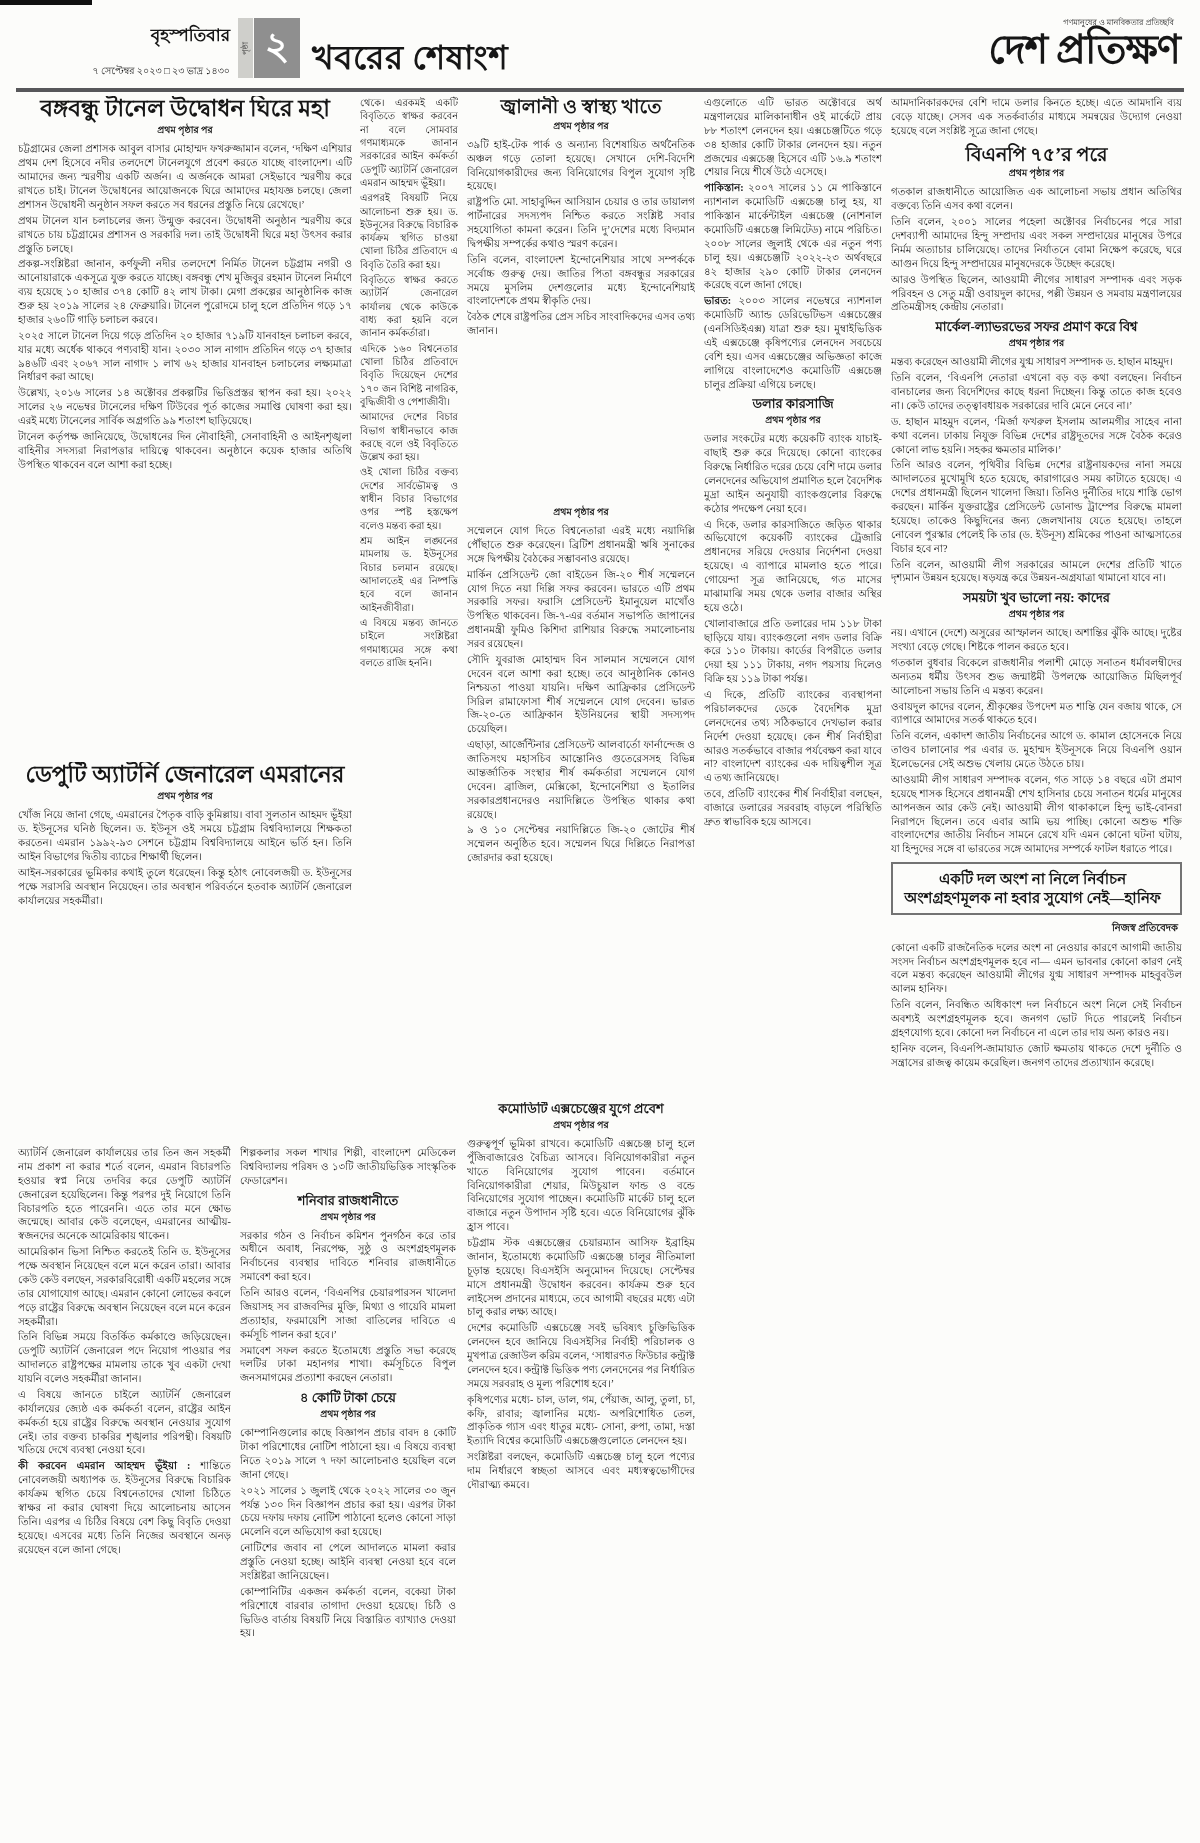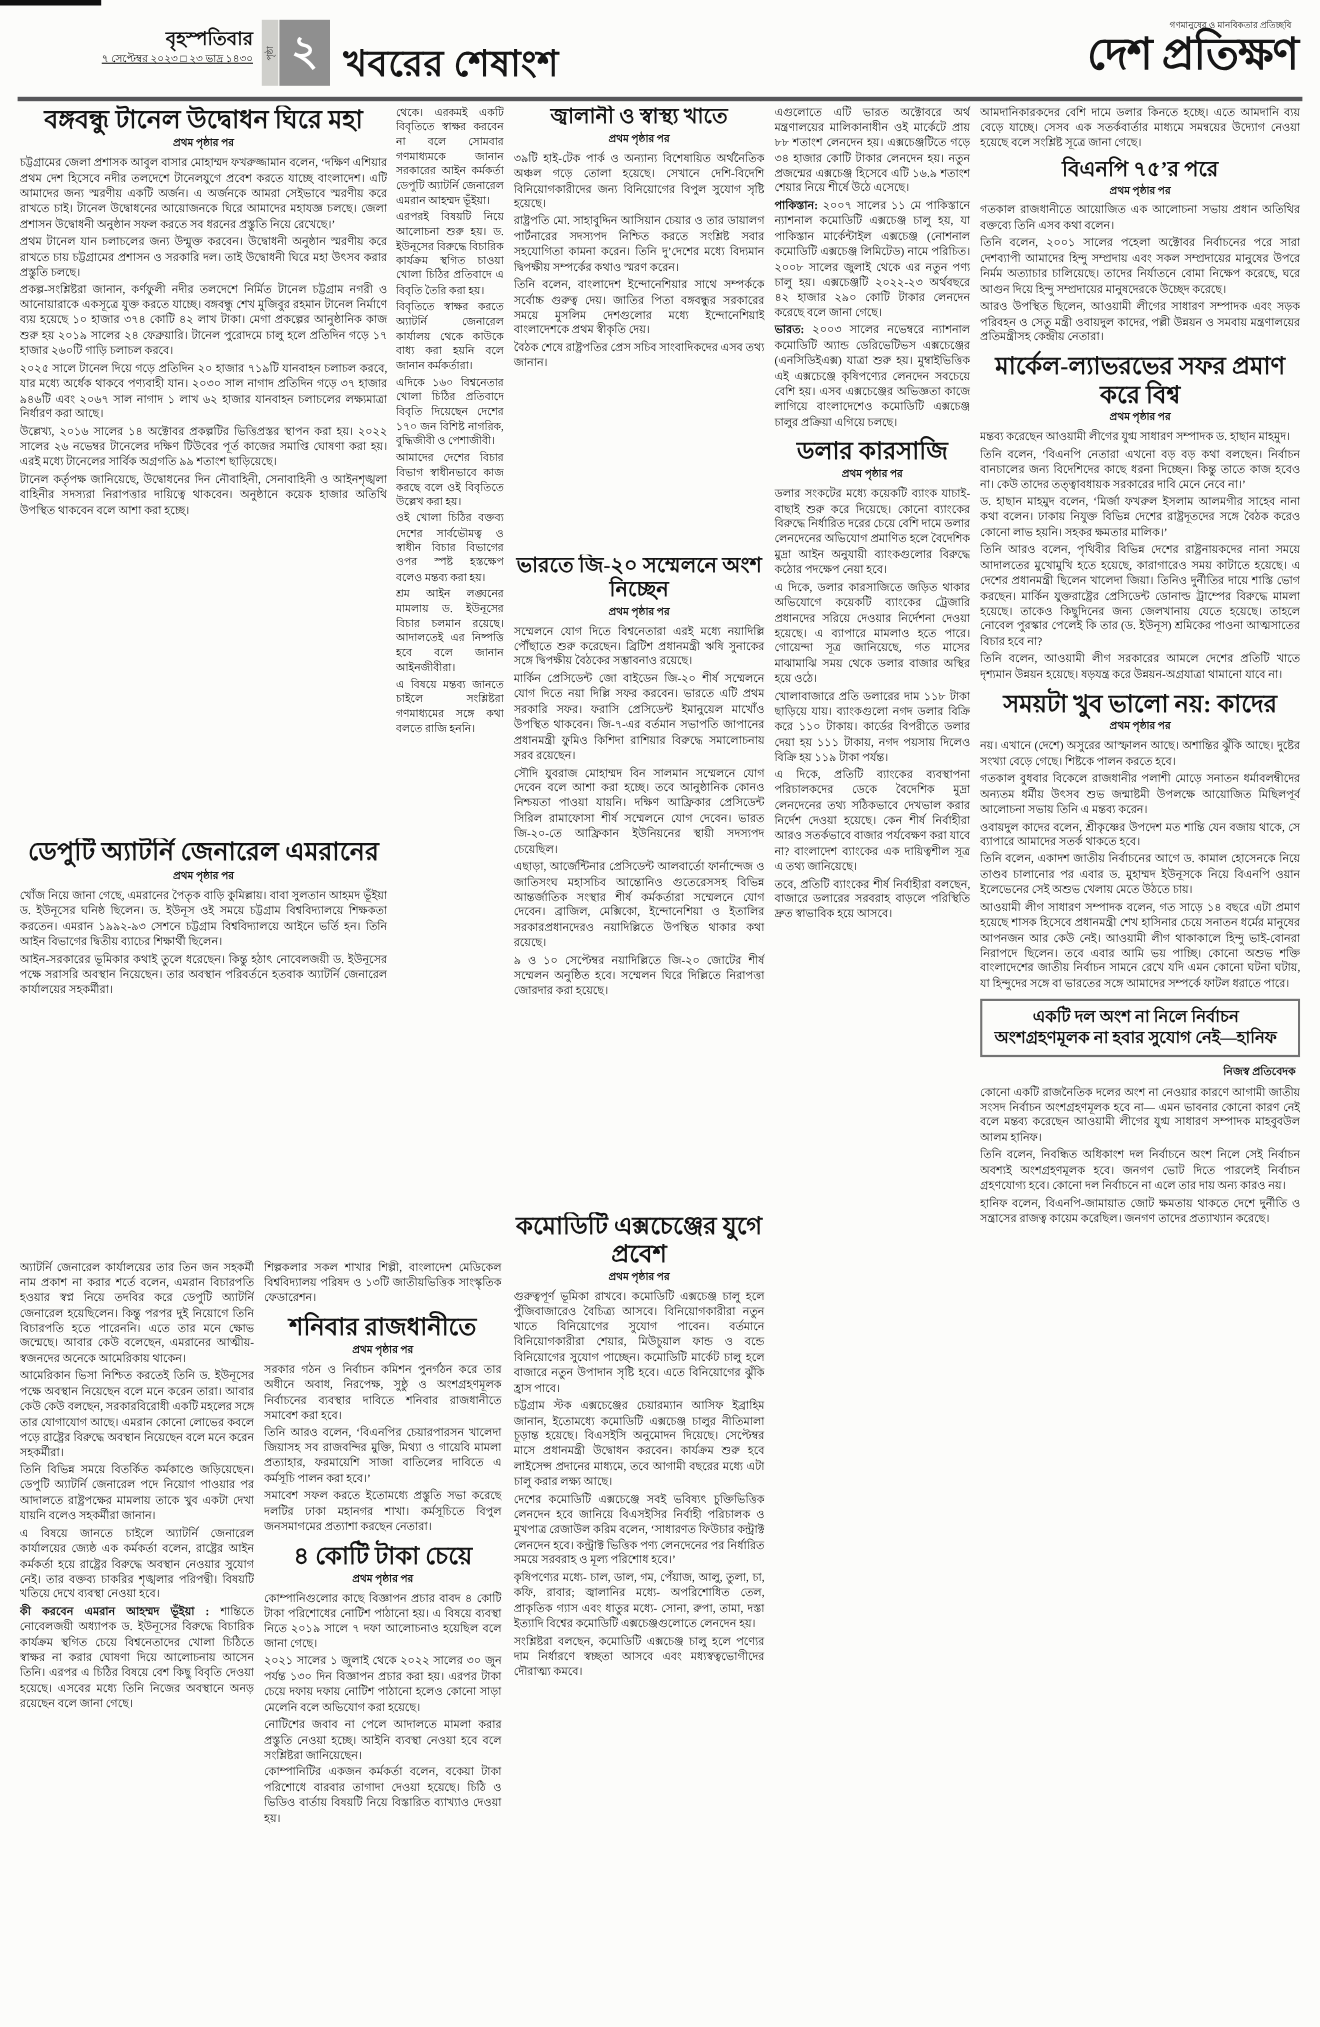--- a/index.html
+++ b/index.html
@@ -2,37 +2,37 @@
 <html><head>
 <meta charset="utf-8">
 <style>
   html,body{margin:0;padding:0;background:#e8e8e4;}
   .page{position:relative;width:1200px;height:1843px;margin:0 auto;background:#fcfcfa;
         font-family:"Liberation Serif", serif;color:#161616;overflow:hidden;}
   
   .corner-mark{position:absolute;left:0;top:0;width:92px;height:5px;background:#111;}
   .dateblock{position:absolute;left:30px;top:26px;width:200px;text-align:right;line-height:1.15;}
   .weekday{font-size:17px;font-weight:bold;}
-  .dateline{font-size:9.5px;margin-top:3px;text-decoration:underline;}
+  .dateline{font-size:9.5px;margin-top:20px;}
   .pagelabel{position:absolute;left:238px;top:18px;width:15px;height:60px;background:#cfcfcb;
              display:flex;align-items:center;justify-content:center;}
   .pagelabel span{writing-mode:vertical-rl;transform:rotate(180deg);font-size:8px;color:#333;}
   .pagenum{position:absolute;left:254px;top:18px;width:46px;height:60px;background:#8f8f8f;
            color:#fff;font-size:38px;font-weight:bold;display:flex;align-items:center;justify-content:center;}
   .sectiontitle{position:absolute;left:312px;top:32px;font-size:33px;font-weight:bold;letter-spacing:0.5px;}
   .mast{position:absolute;right:20px;top:16px;text-align:right;}
   .tagline{font-size:8px;color:#222;margin-right:6px;}
   .brand{font-size:40px;font-weight:900;line-height:1.05;letter-spacing:-1px;}
   .headrule{position:absolute;left:16px;right:16px;top:88px;height:4px;background:#57575a;}
   
   .art{position:absolute;overflow:hidden;}
   .art h2{margin:0 0 1px 0;text-align:center;font-weight:bold;line-height:1.15;}
   .h-xl{font-size:23px;}
   .h-lg{font-size:19px;}
-  .h-md{font-size:22px;}
+  .h-md{font-size:13px;}
   .kicker{text-align:center;font-size:9.5px;font-weight:bold;margin:1px 0 4px 0;}
   .body p{margin:0 0 2px 0;font-size:10.2px;line-height:1.36;text-align:justify;}
   .thin .body p{font-size:9.8px;}
   .lead{font-weight:bold;}
   .sect{margin-bottom:6px;}
   .preflow p{margin:0 0 2px 0;font-size:10.2px;line-height:1.36;text-align:justify;}
   .byline{text-align:right;font-size:10px;font-weight:bold;margin:2px 4px 4px 0;}
   .hanif-box{border:2px solid #737373;padding:6px 16px 4px 8px;margin:6px 0 5px 0;}
   .hanif-box h2{font-size:15px;line-height:1.25;}
   
@@ -123,21 +123,20 @@
     <div class="kicker">প্রথম পৃষ্ঠার পর</div>
     <div class="body">
       <p>৩৯টি হাই-টেক পার্ক ও অন্যান্য বিশেষায়িত অর্থনৈতিক অঞ্চল গড়ে তোলা হয়েছে। সেখানে দেশি-বিদেশি বিনিয়োগকারীদের জন্য বিনিয়োগের বিপুল সুযোগ সৃষ্টি হয়েছে।</p>
       <p>রাষ্ট্রপতি মো. সাহাবুদ্দিন আসিয়ান চেয়ার ও তার ডায়ালগ পার্টনারের সদস্যপদ নিশ্চিত করতে সংশ্লিষ্ট সবার সহযোগিতা কামনা করেন। তিনি দু’দেশের মধ্যে বিদ্যমান দ্বিপক্ষীয় সম্পর্কের কথাও স্মরণ করেন।</p>
       <p>তিনি বলেন, বাংলাদেশ ইন্দোনেশিয়ার সাথে সম্পর্ককে সর্বোচ্চ গুরুত্ব দেয়। জাতির পিতা বঙ্গবন্ধুর সরকারের সময়ে মুসলিম দেশগুলোর মধ্যে ইন্দোনেশিয়াই বাংলাদেশকে প্রথম স্বীকৃতি দেয়।</p>
       <p>বৈঠক শেষে রাষ্ট্রপতির প্রেস সচিব সাংবাদিকদের এসব তথ্য জানান।</p>
     </div>
   </section>
 
   <section class="art" id="art-g20">
-    <h2 class="h-lg">ভারতে জি-২০ সম্মেলনে অংশ নিচ্ছেন</h2>
     <div class="kicker">প্রথম পৃষ্ঠার পর</div>
     <div class="body">
       <p>সম্মেলনে যোগ দিতে বিশ্বনেতারা এরই মধ্যে নয়াদিল্লি পৌঁছাতে শুরু করেছেন। ব্রিটিশ প্রধানমন্ত্রী ঋষি সুনাকের সঙ্গে দ্বিপক্ষীয় বৈঠকের সম্ভাবনাও রয়েছে।</p>
       <p>মার্কিন প্রেসিডেন্ট জো বাইডেন জি-২০ শীর্ষ সম্মেলনে যোগ দিতে নয়া দিল্লি সফর করবেন। ভারতে এটি প্রথম সরকারি সফর। ফরাসি প্রেসিডেন্ট ইমানুয়েল মাখোঁও উপস্থিত থাকবেন। জি-৭-এর বর্তমান সভাপতি জাপানের প্রধানমন্ত্রী ফুমিও কিশিদা রাশিয়ার বিরুদ্ধে সমালোচনায় সরব রয়েছেন।</p>
       <p>সৌদি যুবরাজ মোহাম্মদ বিন সালমান সম্মেলনে যোগ দেবেন বলে আশা করা হচ্ছে। তবে আনুষ্ঠানিক কোনও নিশ্চয়তা পাওয়া যায়নি। দক্ষিণ আফ্রিকার প্রেসিডেন্ট সিরিল রামাফোসা শীর্ষ সম্মেলনে যোগ দেবেন। ভারত জি-২০-তে আফ্রিকান ইউনিয়নের স্থায়ী সদস্যপদ চেয়েছিল।</p>
       <p>এছাড়া, আর্জেন্টিনার প্রেসিডেন্ট আলবার্তো ফার্নান্দেজ ও জাতিসংঘ মহাসচিব আন্তোনিও গুতেরেসসহ বিভিন্ন আন্তর্জাতিক সংস্থার শীর্ষ কর্মকর্তারা সম্মেলনে যোগ দেবেন। ব্রাজিল, মেক্সিকো, ইন্দোনেশিয়া ও ইতালির সরকারপ্রধানদেরও নয়াদিল্লিতে উপস্থিত থাকার কথা রয়েছে।</p>
       <p>৯ ও ১০ সেপ্টেম্বর নয়াদিল্লিতে জি-২০ জোটের শীর্ষ সম্মেলন অনুষ্ঠিত হবে। সম্মেলন ঘিরে দিল্লিতে নিরাপত্তা জোরদার করা হয়েছে।</p>
     </div>
   </section>
 

